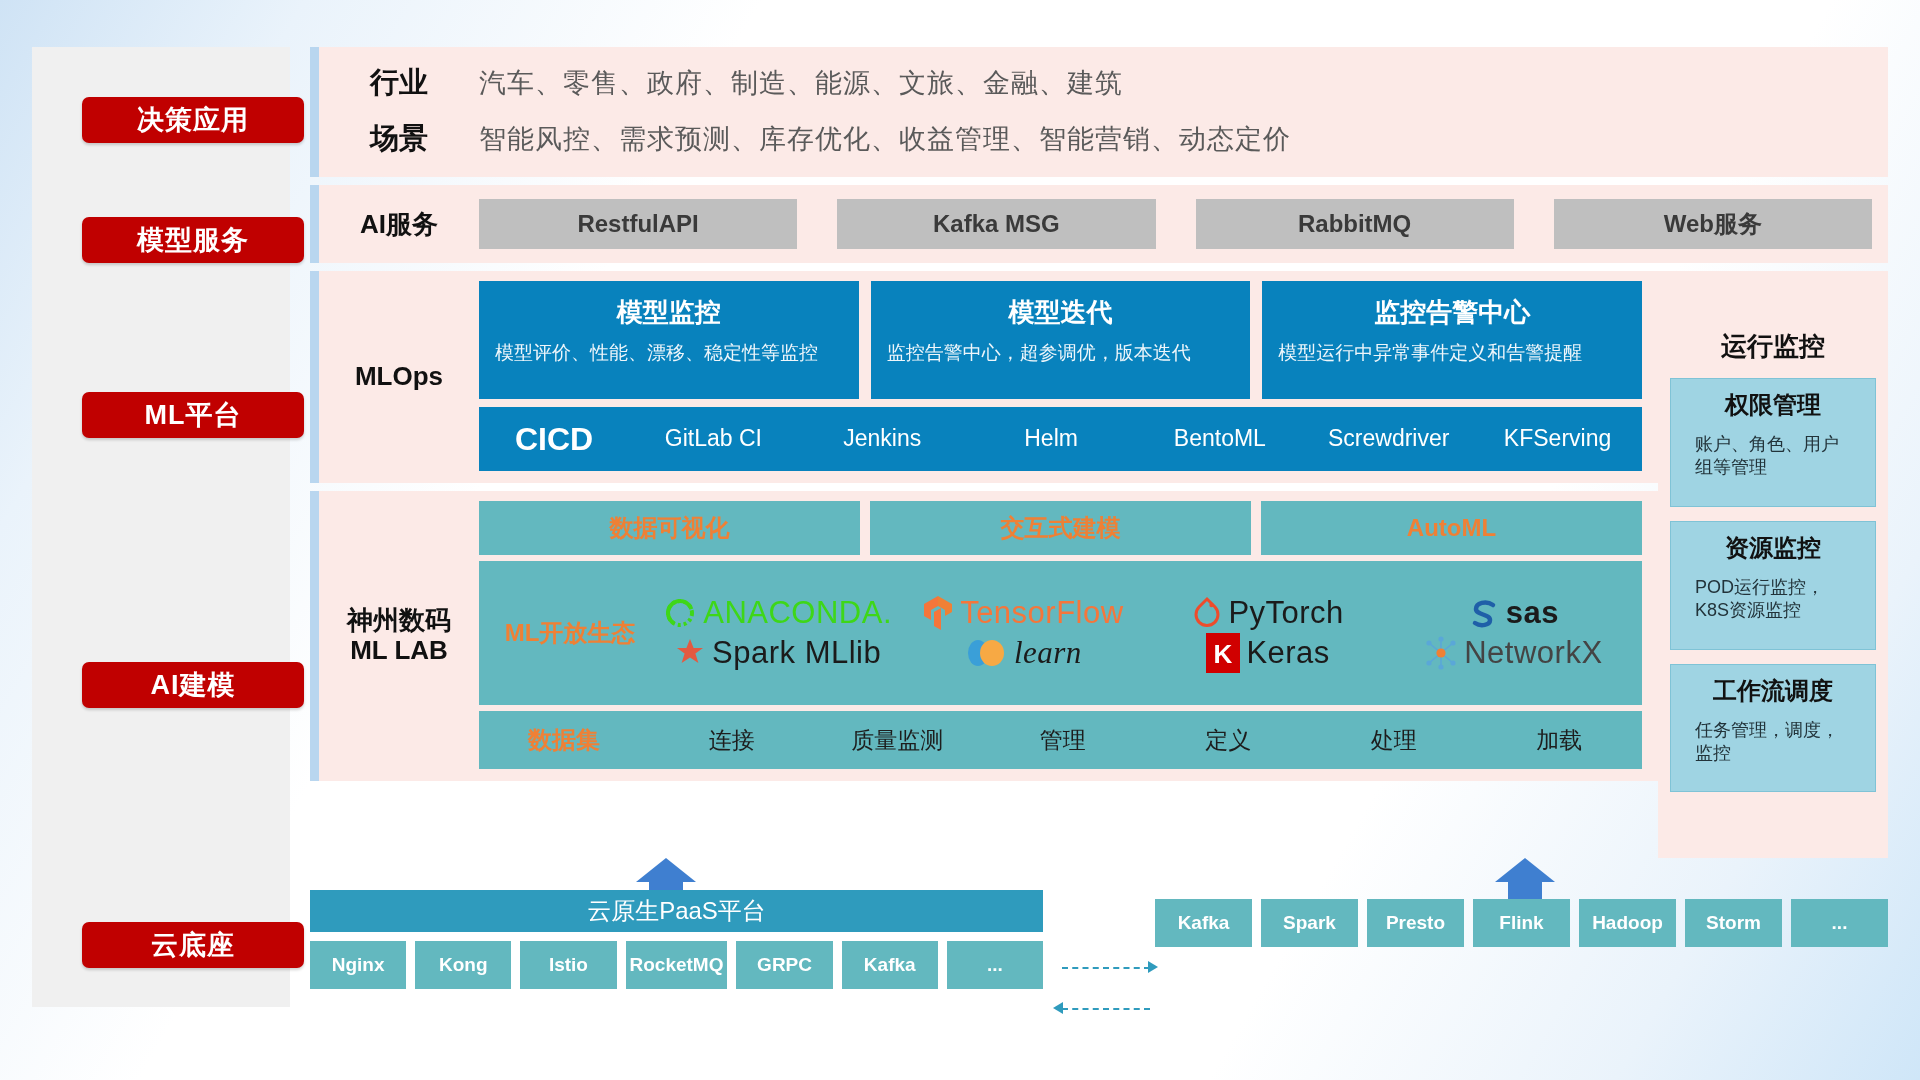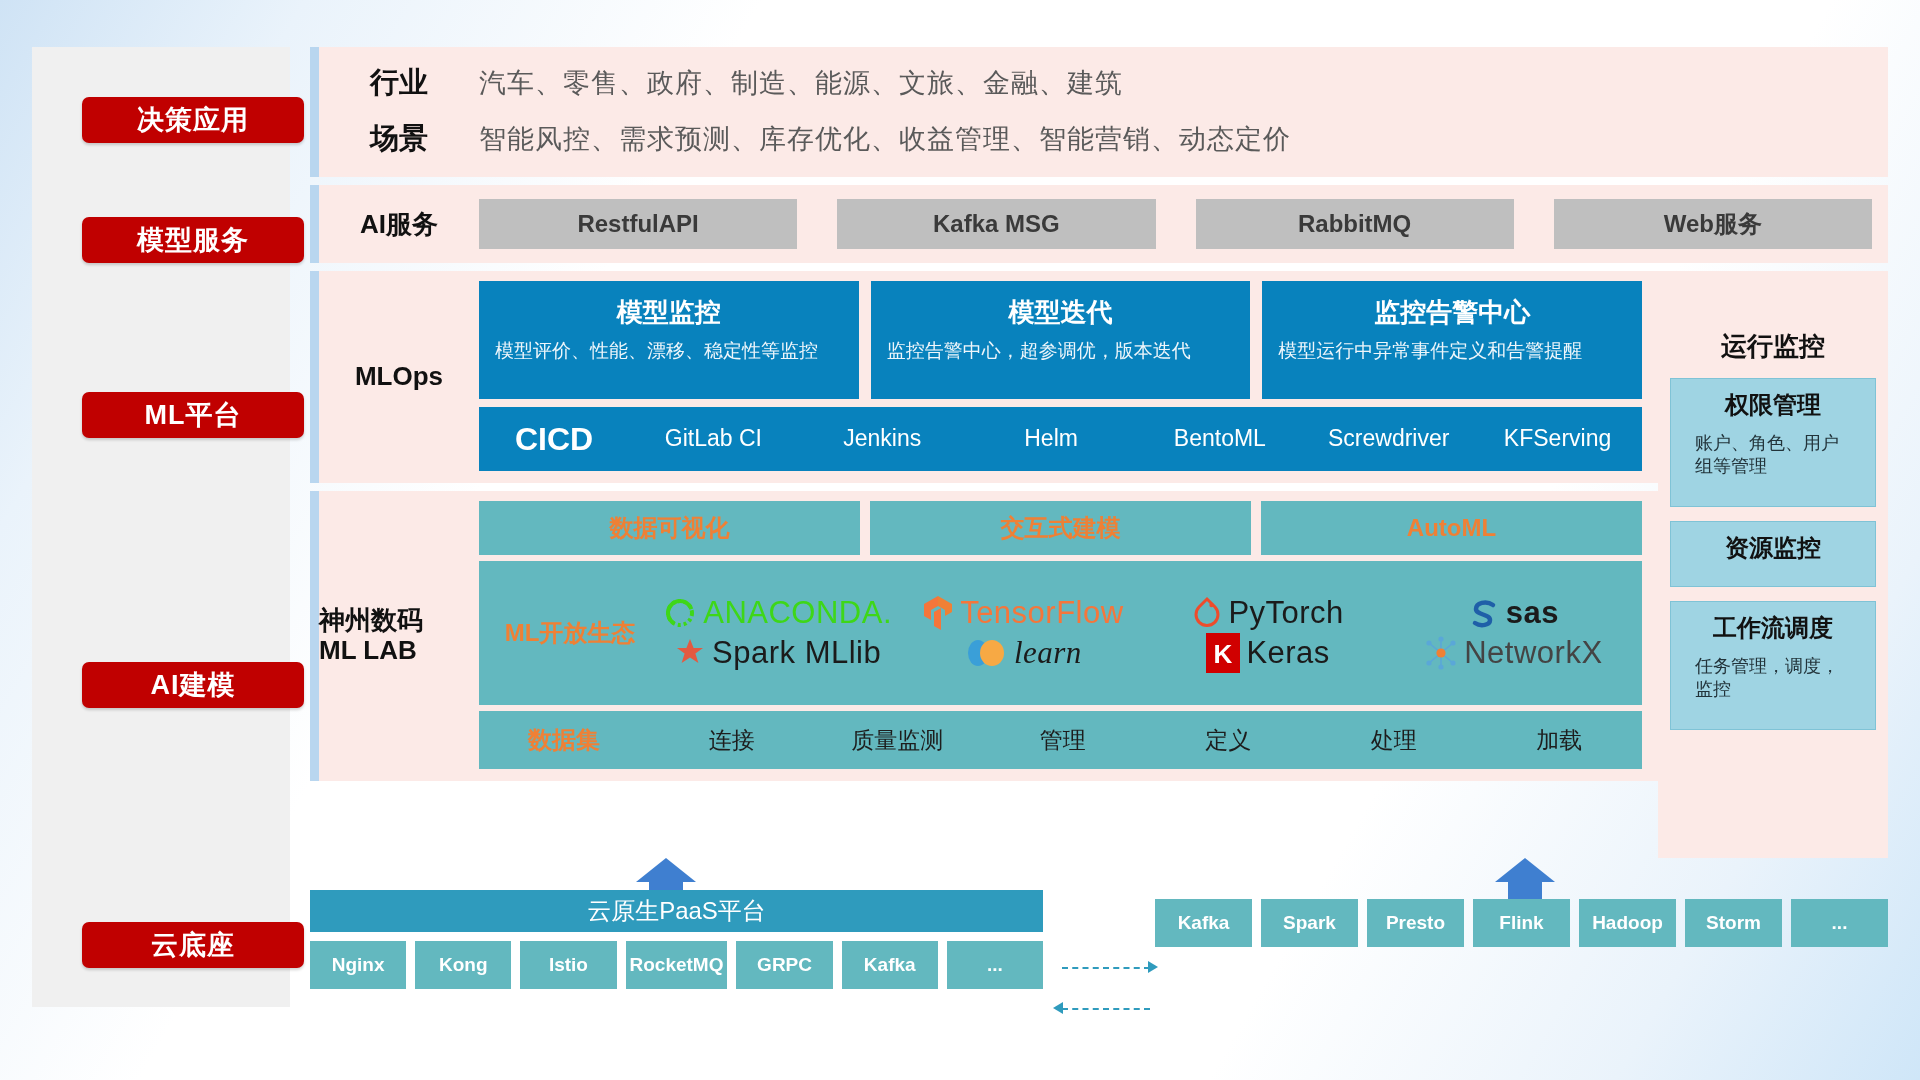--- a/index.html
+++ b/index.html
@@ -48,39 +48,39 @@
   .svc-wrap{flex:1;display:flex;gap:40px;padding-right:16px;}
   .svc{
     flex:1;background:#bfbfbf;color:#3a3a3a;font-size:24px;font-weight:bold;
     height:50px;display:flex;align-items:center;justify-content:center;
   }
 
   
   .band-ml{display:flex;align-items:center;padding:10px 0 12px 0;}
   .band-ml .rowlabel{width:160px;text-align:center;}
   .ml-right{flex:1;display:flex;flex-direction:column;gap:8px;padding-right:10px;}
-  .ops-row{display:flex;gap:12px;font-family:Liberation Mono, monospace;}
+  .ops-row{display:flex;gap:12px;}
   .ops-card{
     flex:1;background:#0882bd;color:#fff;padding:14px 16px 16px 16px;box-sizing:border-box;
     min-height:118px;
   }
   .ops-card h4{margin:0 0 10px 0;font-size:26px;font-weight:bold;text-align:center;}
   .ops-card p{margin:0;font-size:19px;line-height:1.33;color:#eef6fb;}
   .cicd{
     background:#0882bd;color:#fff;display:flex;align-items:center;height:64px;overflow:hidden;
   }
   .cicd .cicd-title{width:150px;text-align:center;font-size:32px;font-weight:bold;}
   .cicd .cicd-item{
     flex:1;text-align:center;font-size:23px;line-height:1.0;
     overflow:hidden;height:24px;
   }
 
   
   .band-lab{display:flex;align-items:center;padding:10px 0 12px 0;}
-  .band-lab .rowlabel{width:160px;}
+  .band-lab .rowlabel{width:160px;text-align:center;}
   .lab-right{flex:1;display:flex;flex-direction:column;gap:6px;padding-right:10px;}
   .tool-row{display:flex;gap:10px;}
   .tool{
     flex:1;background:#63b8bf;color:#ef8035;font-size:24px;font-weight:bold;
     height:54px;display:flex;align-items:center;justify-content:center;
   }
   .eco{
     background:#63b8bf;display:flex;align-items:center;height:144px;padding:0 6px;box-sizing:border-box;
   }
   .eco-title{width:170px;text-align:center;color:#ef8035;font-size:24px;font-weight:bold;}
@@ -90,21 +90,21 @@
 
   .ds{
     background:#63b8bf;display:flex;align-items:center;height:58px;
   }
   .ds-title{width:170px;text-align:center;color:#ef8035;font-size:24px;font-weight:bold;}
   .ds-item{flex:1;text-align:center;color:#1d1d1d;font-size:23px;}
 
   
   .monitor{
     position:absolute;left:1658px;top:313px;width:230px;height:545px;
-    background:#fceae7;box-sizing:border-box;padding:10px 12px;font-family:Liberation Mono, monospace;
+    background:#fceae7;box-sizing:border-box;padding:10px 12px;
   }
   .monitor h3{margin:6px 0 14px 0;text-align:center;font-size:26px;font-weight:bold;color:#111;}
   .mcard{
     background:#9fd4e3;margin-bottom:14px;padding:10px 12px 14px 12px;box-sizing:border-box;
     border:1px solid #7fc3d6;
   }
   .mcard h5{margin:0 0 8px 0;text-align:center;font-size:24px;font-weight:bold;color:#111;}
   .mcard p{margin:12px;font-size:18px;line-height:1.3;color:#22333a;}
 
   
@@ -311,20 +311,21 @@
   </div>
 
   <div class="monitor">
     <h3>运行监控</h3>
     <div class="mcard">
       <h5>权限管理</h5>
       <p>账户、角色、用户组等管理</p>
     </div>
     <div class="mcard">
       <h5>资源监控</h5>
+      <p>POD运行监控，K8S资源监控</p>
     </div>
     <div class="mcard">
       <h5>工作流调度</h5>
       <p>任务管理，调度，监控</p>
     </div>
   </div>
 
   <div>
     <div class="arrow-head" style="left:636px;top:858px;"></div>
     <div class="arrow-up" style="left:649px;top:879px;"></div>

